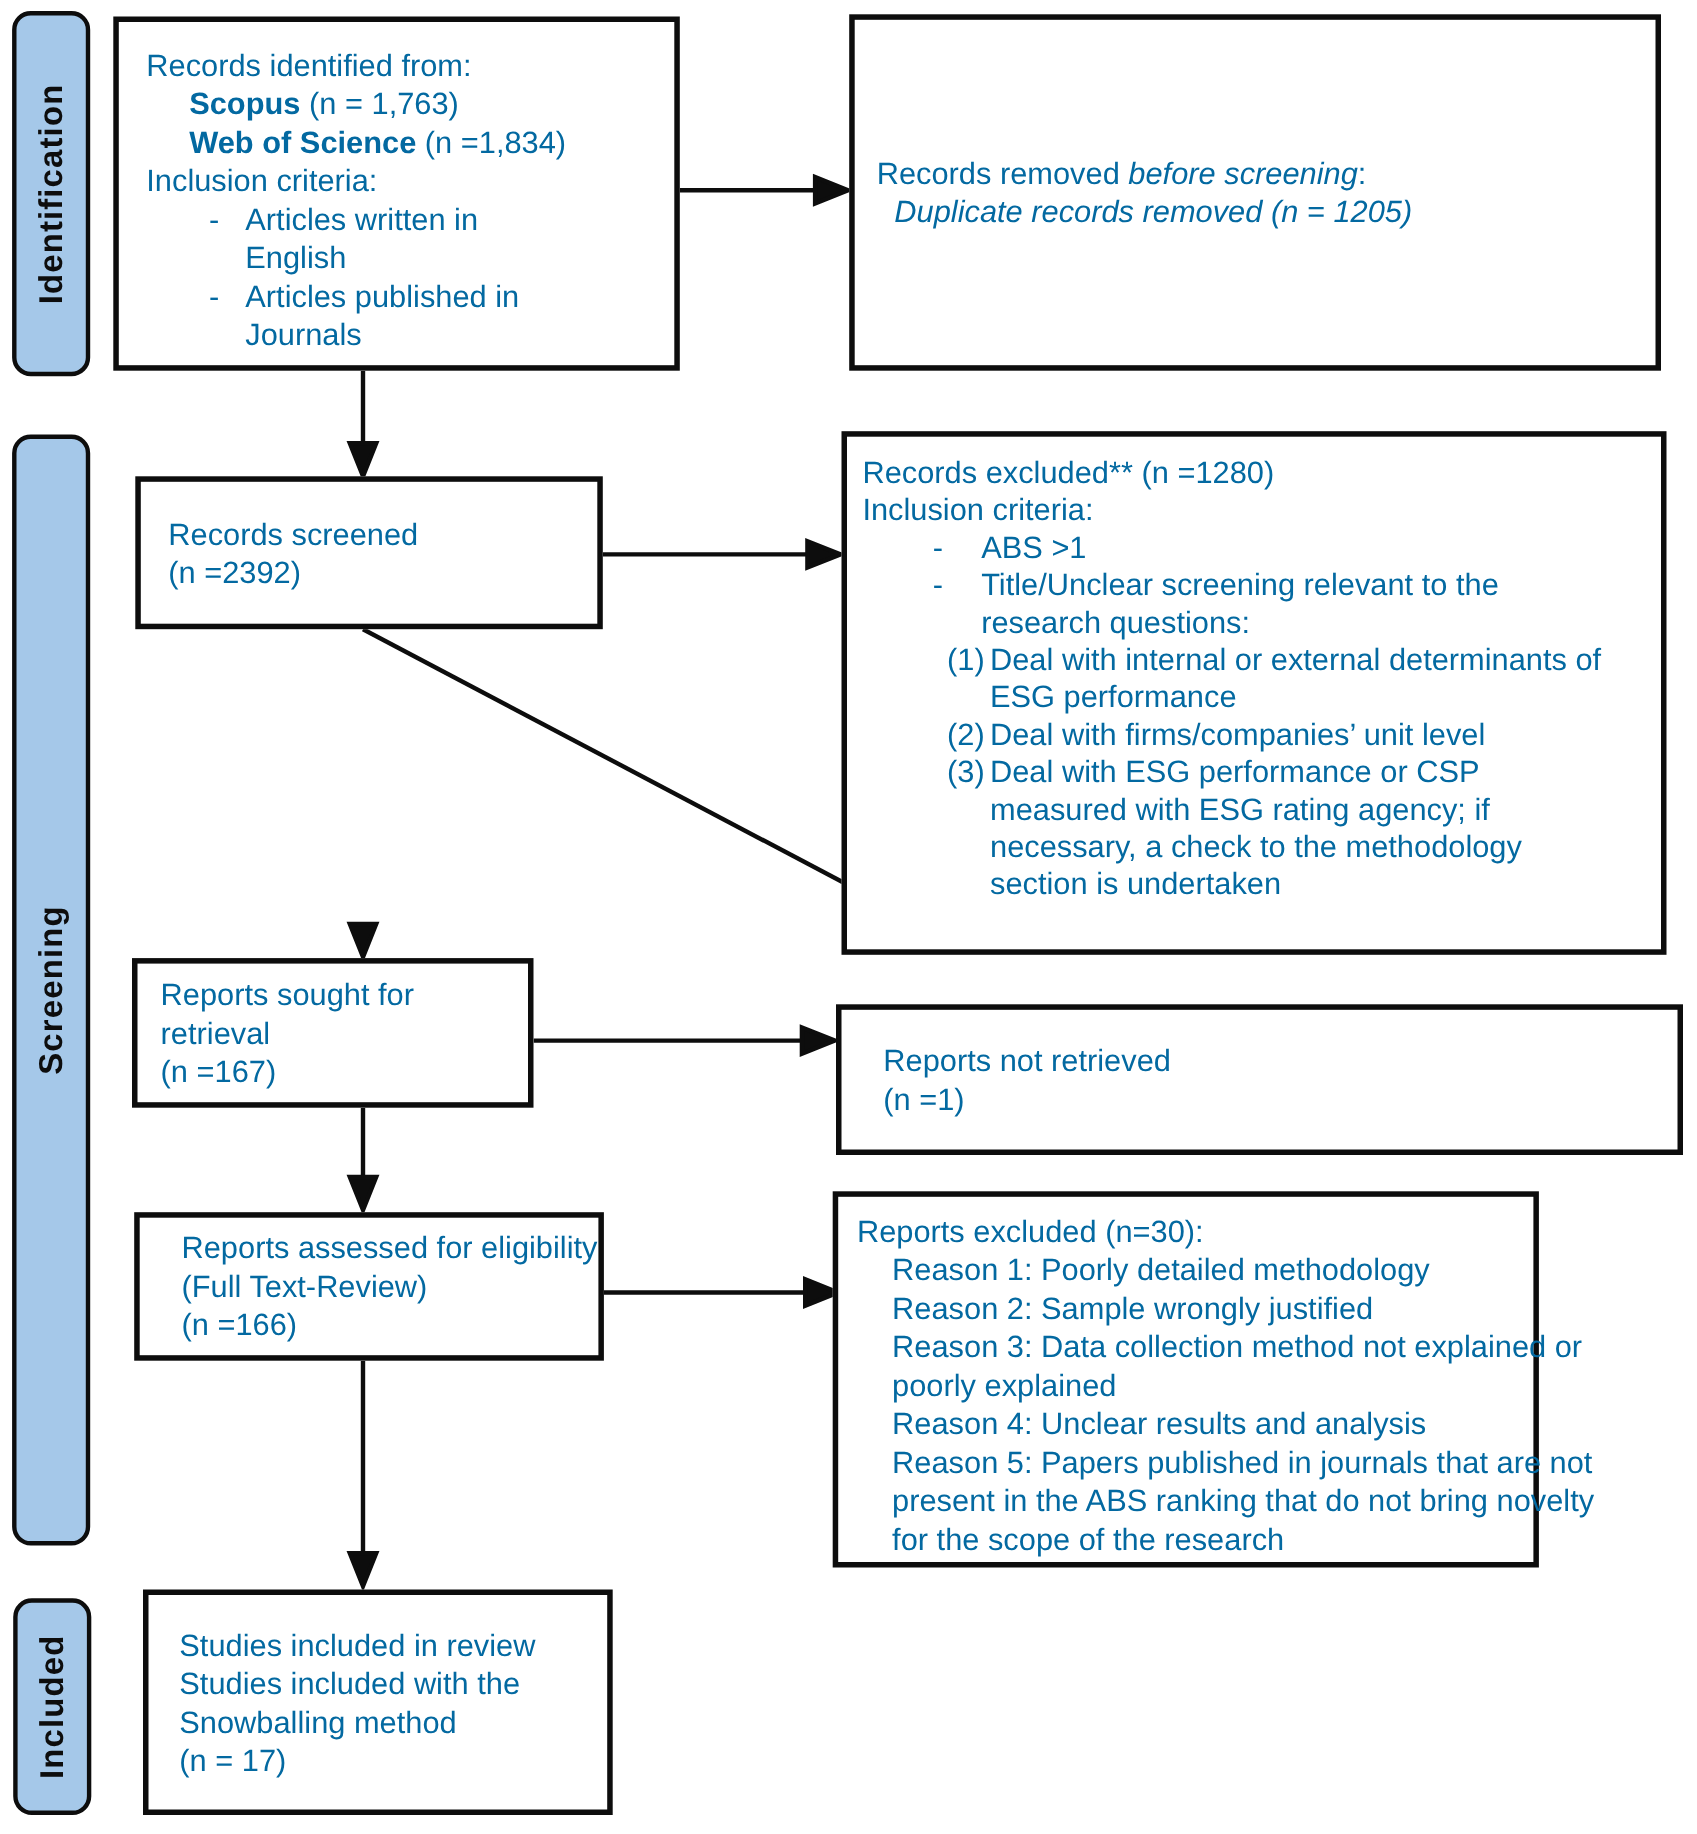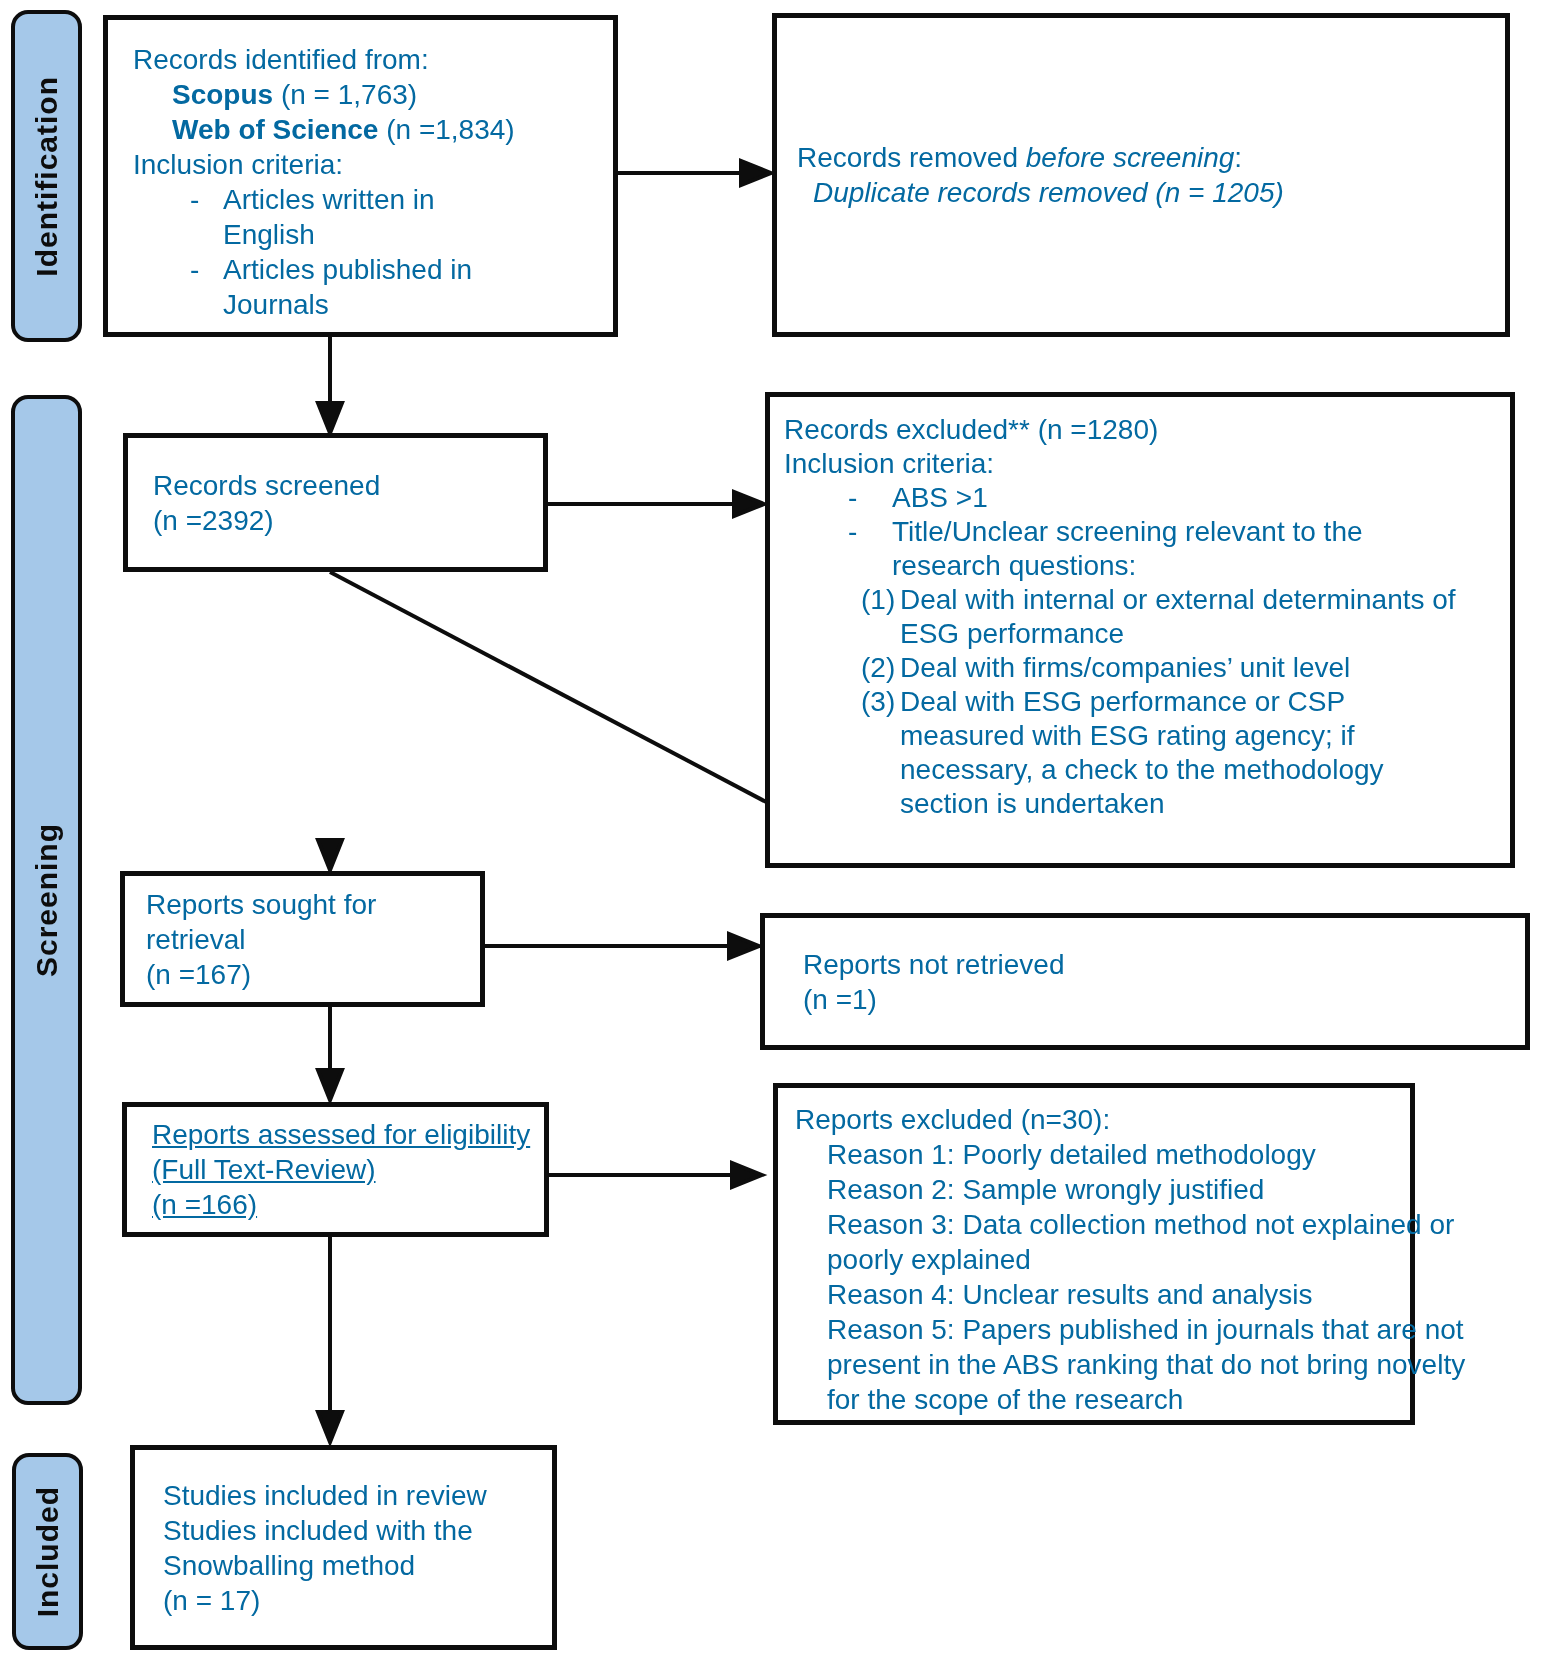--- a/index.html
+++ b/index.html
@@ -39,21 +39,21 @@
     color: #0369a1;
   }
   .vcenter { display: flex; flex-direction: column; justify-content: center; }
   .box1 { padding: 22px 12px 0 25px; }
   .box2 { padding-left: 20px; }
   .box2 .ind { margin-left: 16px; font-style: italic; }
   .box3 { padding-left: 25px; }
   .box4 { padding: 16px 14px 0 14px; line-height: 34px; }
   .box5 { padding-left: 21px; }
   .box6 { padding-left: 38px; }
-  .box7 { padding-left: 25px; text-decoration: underline; }
+  .box7 { padding-left: 38px; }
   .box8 { padding: 14px 14px 0 17px; }
   .box9 { padding-left: 28px; }
   .indent1 { margin-left: 39px; }
   .bullet-row { display: flex; margin-left: 57px; }
   .bullet-row .dash { width: 33px; flex: 0 0 33px; }
   .bullet-row .btxt { width: 310px; }
   .b4-bullet { display: flex; margin-left: 64px; }
   .b4-bullet .dash { width: 44px; flex: 0 0 44px; }
   .b4-bullet .btxt { width: 585px; }
   .b4-num { display: flex; margin-left: 77px; }
@@ -167,21 +167,21 @@
     <div>Reports not retrieved</div>
     <div>(n =1)</div>
   </div>
 
   <div class="flowbox box7 vcenter" style="left:122px; top:1102px; width:427px; height:135px;">
     <div>Reports assessed for eligibility</div>
     <div>(Full Text-Review)</div>
     <div>(n =166)</div>
   </div>
 
-  <div class="flowbox box8" style="left:773px; top:1083px; width:642px; height:342px;">
+  <div class="flowbox box8" style="left:757px; top:1083px; width:642px; height:342px;">
     <div>Reports excluded (n=30):</div>
     <div class="reason-block">Reason 1: Poorly detailed methodology</div>
     <div class="reason-block">Reason 2: Sample wrongly justified</div>
     <div class="reason-block">Reason 3: Data collection method not explained or poorly explained</div>
     <div class="reason-block">Reason 4: Unclear results and analysis</div>
     <div class="reason-block">Reason 5: Papers published in journals that are not present in the ABS ranking that do not bring novelty for the scope of the research</div>
   </div>
 
   <div class="flowbox box9 vcenter" style="left:130px; top:1445px; width:427px; height:205px;">
     <div>Studies included in review</div>

